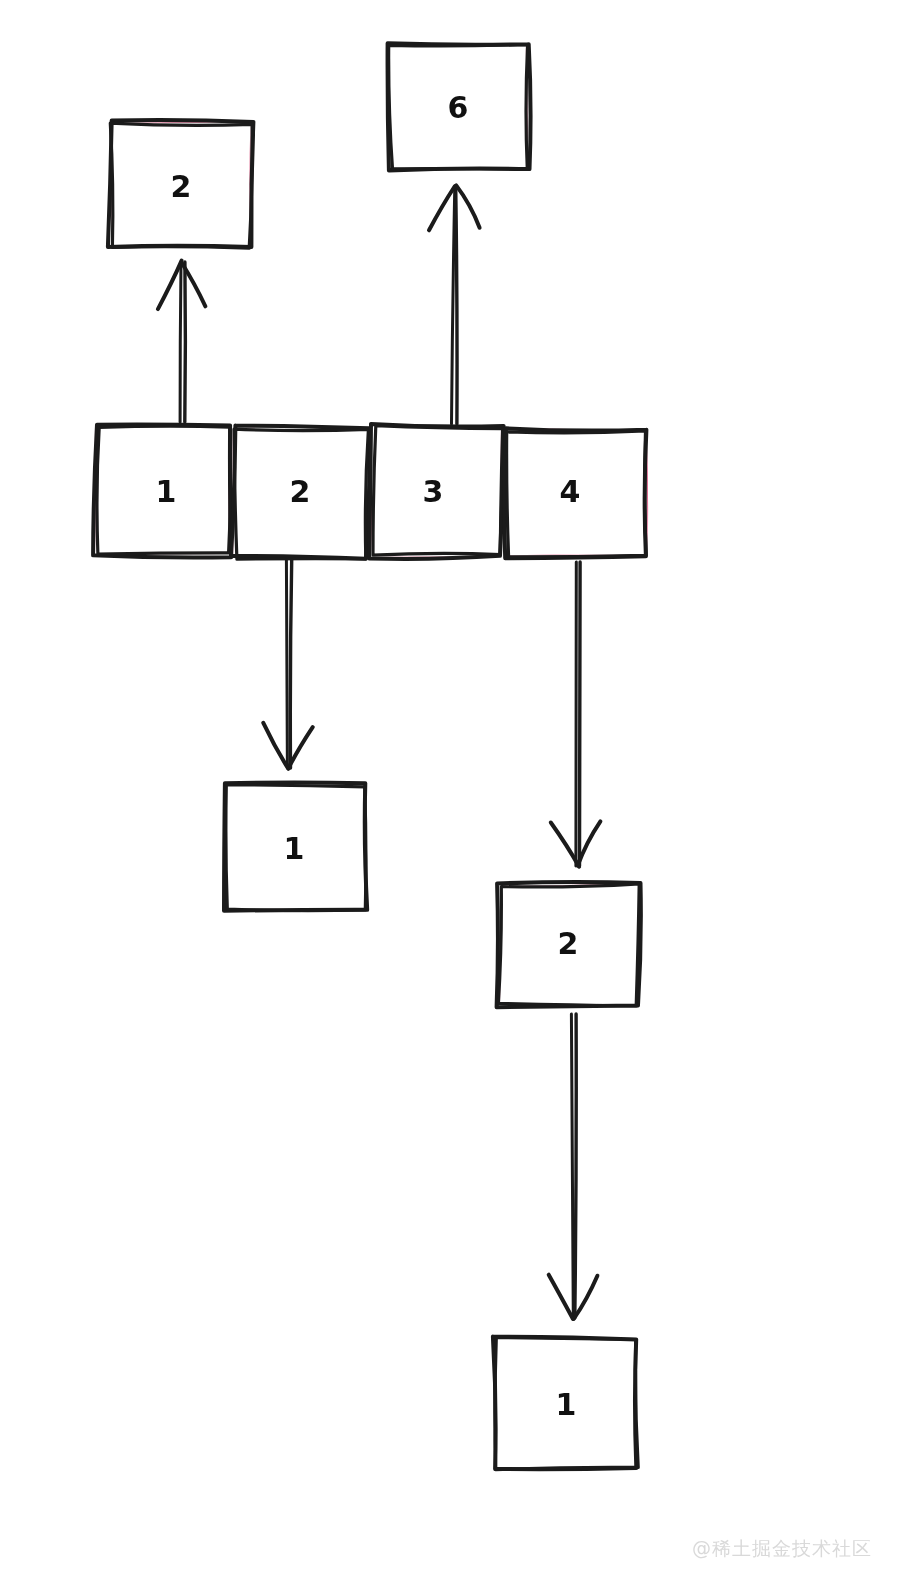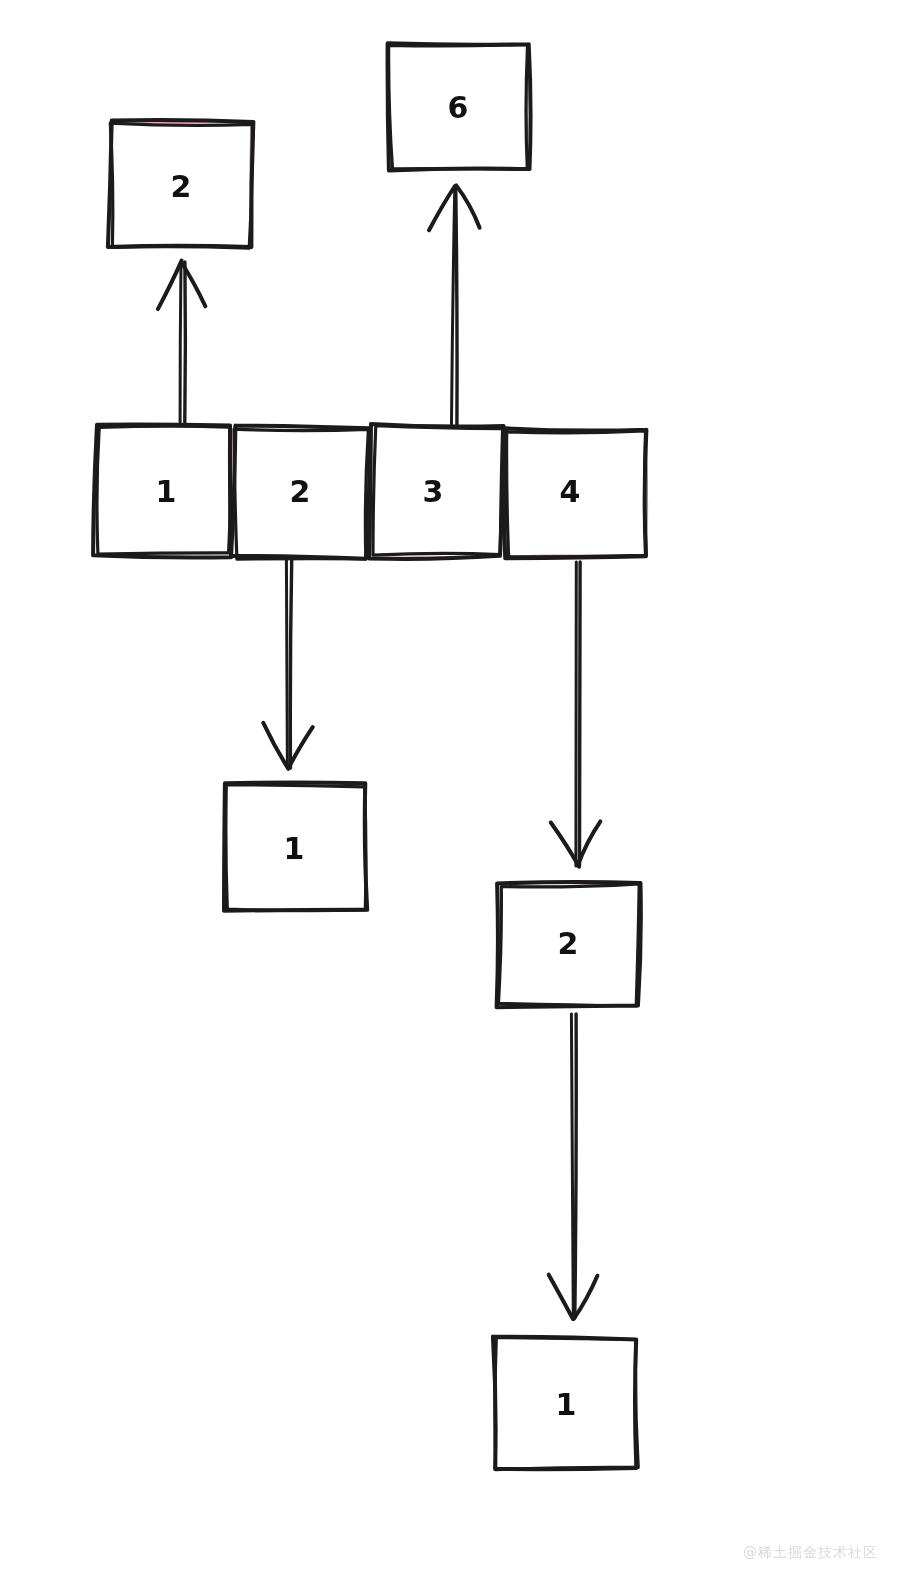--- a/index.html
+++ b/index.html
@@ -31,25 +31,25 @@
     font-weight: 700;
     font-size: 30px;
     line-height: 1;
     text-align: center;
     transform: translate(-50%, -50%);
     pointer-events: none;
     user-select: none;
   }
   .watermark {
     position: absolute;
-    right: 22px;
+    right: 28px;
     bottom: 26px;
     color: #d9d9d9;
     font-family: "DejaVu Sans", sans-serif;
-    font-size: 14px;
+    font-size: 19px;
     letter-spacing: 1px;
     white-space: nowrap;
     user-select: none;
   }
 </style>
 </head>
 <body>
 
 <div id="canvas">
 

